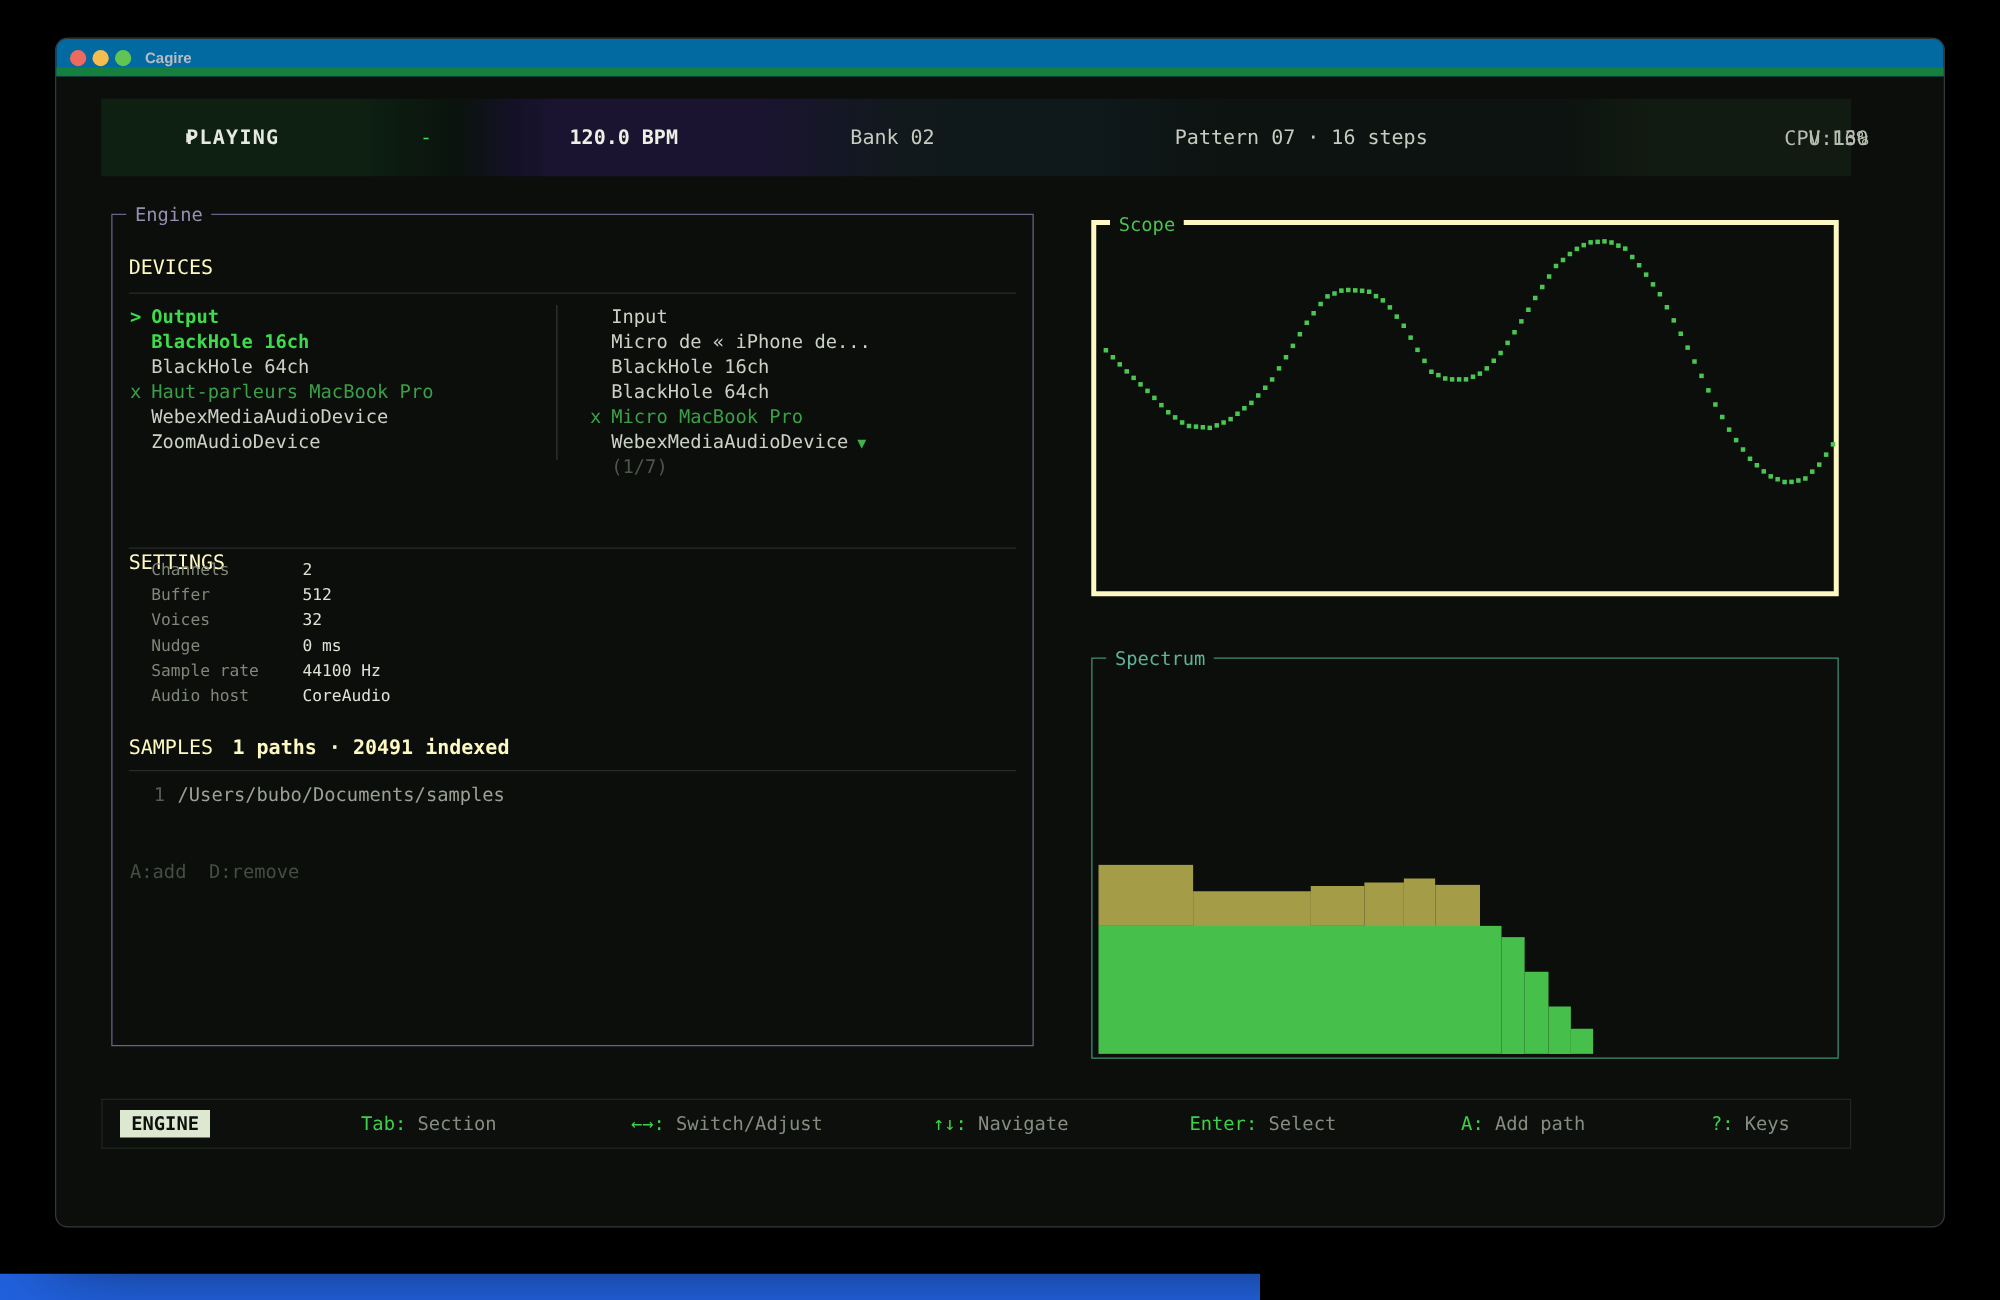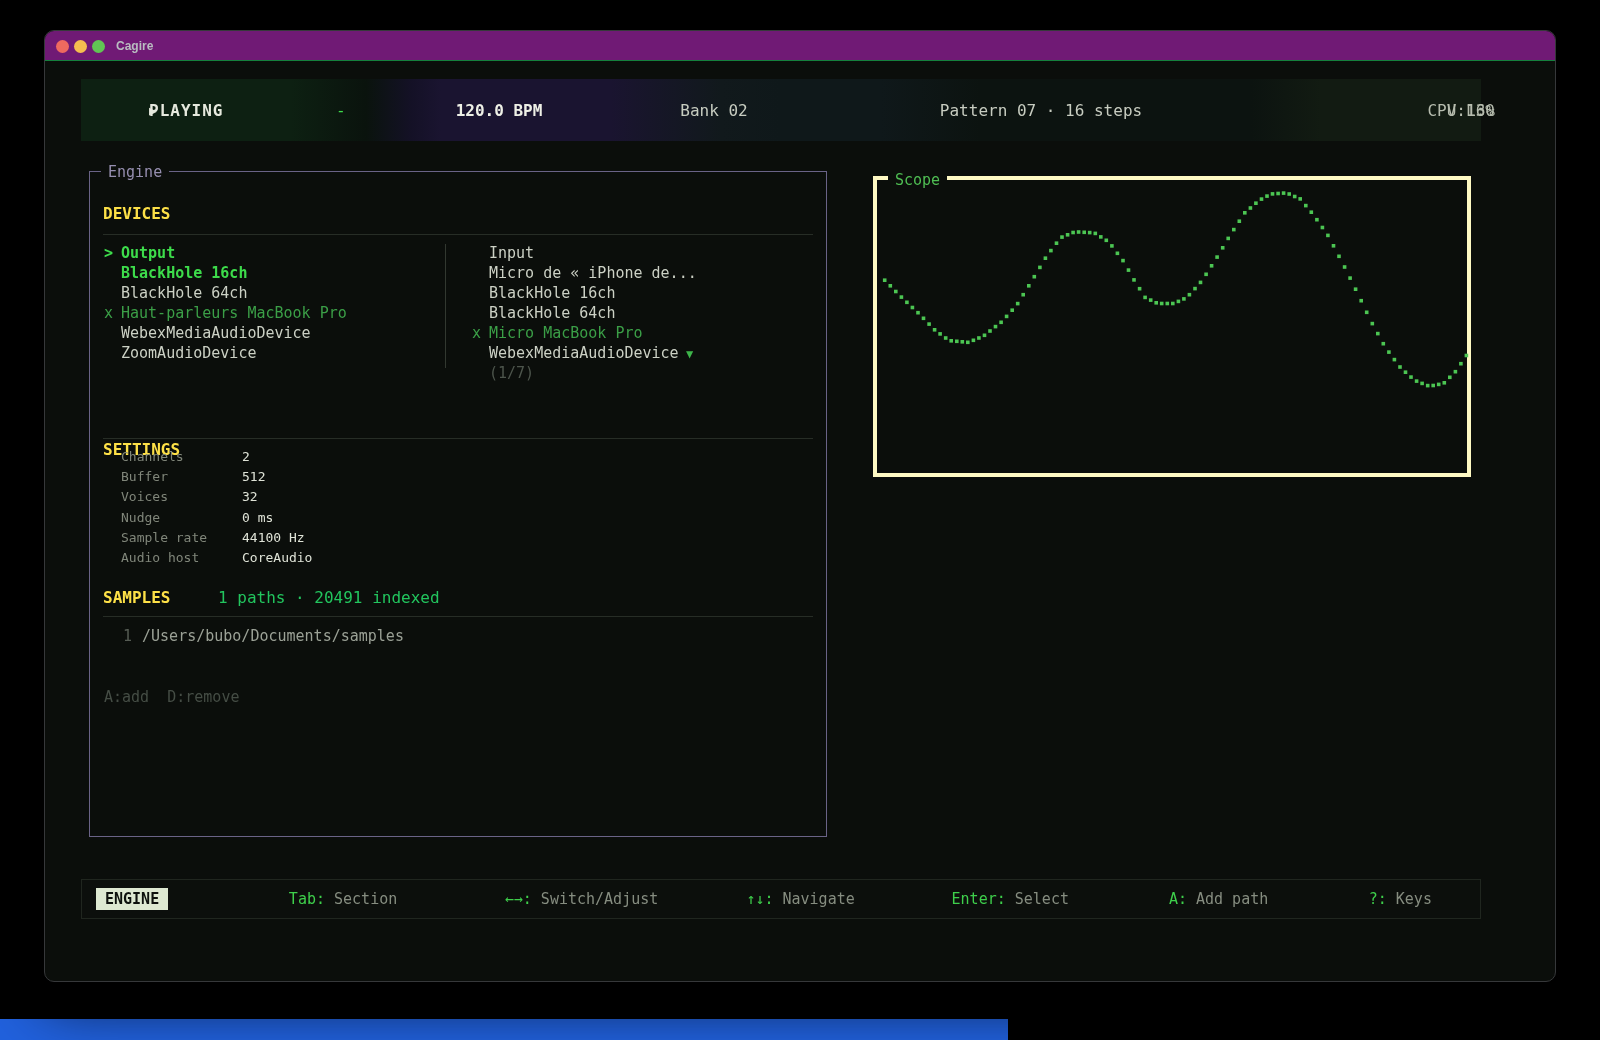--- a/index.html
+++ b/index.html
@@ -5,21 +5,21 @@
   * { margin:0; padding:0; box-sizing:border-box; }
   html,body { width:1600px; height:1040px; background:#000; overflow:hidden;
               font-family:"DejaVu Sans Mono", monospace; }
   .desktop { position:relative; width:1600px; height:1040px; background:#010101; }
   .blue-strip { position:absolute; left:0; top:1019px; width:1008px; height:21px; background:#2161dd; }
 
   .window { position:absolute; left:44px; top:30px; width:1512px; height:952px;
             background:#0b0e0b; border-radius:10px; border:1px solid #36383a;
             box-shadow:0 22px 60px rgba(0,0,0,.75); overflow:hidden; }
   .titlebar { position:absolute; left:0; top:0; width:100%; height:30px;
-              background:#701a75; border-bottom:1px solid #15803d; }
+              background:#0369a1; border-bottom:7px solid #15803d; }
   .tl { position:absolute; top:9px; width:13px; height:13px; border-radius:50%; }
   .tl.red { left:11px; background:#ee6a5f; }
   .tl.yellow { left:29px; background:#f5bd4f; }
   .tl.green { left:47px; background:#61c554; }
   .win-title { position:absolute; left:71px; top:8px; font-size:12px; font-weight:bold;
                color:#b9bdc1; font-family:"Liberation Sans", sans-serif; }
 
   
   .topbar { position:absolute; left:36px; top:48px; width:1400px; height:62px;
             background:linear-gradient(90deg,
@@ -41,21 +41,21 @@
   .panel { position:absolute; background:transparent; }
   .panel .legend { position:absolute; top:-10px; left:11px; padding:0 7px; font-size:15px;
                    background:#0b0e0b; line-height:20px; }
   .p-engine { left:44px; top:140px; width:738px; height:666px; border:1px solid #6a6387; }
   .p-engine .legend { color:#968fb0; }
   .p-scope { left:828px; top:145px; width:598px; height:301px; border:4px solid #fef9c3; }
   .p-scope .legend { color:#4fbe53; }
   .p-spectrum { left:828px; top:495px; width:598px; height:321px; border:1px solid #3f8f7a; }
   .p-spectrum .legend { color:#5fb399; }
 
-  .heading { position:absolute; font-size:16px; font-weight:bold; color:#fde047; white-space:pre; }
+  .heading { position:absolute; font-size:16px; font-weight:normal; color:#fef9c3; white-space:pre; }
   .sep { position:absolute; left:13px; right:13px; height:1px; background:#272d26; }
   .vdivider { position:absolute; left:355px; top:72px; width:1px; height:124px; background:#323830; }
 
   .dev-col { position:absolute; top:71px; font-size:15px; line-height:20px; }
   .dev-col .row { height:20px; white-space:pre; }
   .col-output { left:14px; width:330px; }
   .col-input { left:382px; width:330px; }
   .marker { display:inline-block; width:17px; color:#3ddc4b; font-weight:bold; }
   .marker.x { color:#3b9f47; font-weight:normal; }
   .dev-header { color:#ccd1c5; font-weight:normal; }
@@ -64,21 +64,21 @@
   .row.selected .dev-name { color:#3ddc4b; font-weight:bold; }
   .row.active .dev-name { color:#3b9f47; }
   .suffix-arrow { color:#3db54a; font-size:12px; }
   .pager { color:#4d554c; }
 
   .settings-rows { position:absolute; left:31px; top:275px; font-size:13px; line-height:20.2px; }
   .settings-rows .srow { height:20.2px; }
   .s-label { display:inline-block; width:121px; color:#80867a; }
   .s-value { color:#dfe3d7; }
 
-  .samples-meta { position:absolute; font-size:16px; font-weight:normal; color:#22c55e; white-space:pre;margin-left:32px; }
+  .samples-meta { position:absolute; font-size:16px; font-weight:bold; color:#fef9c3; white-space:pre; }
   .path-row { position:absolute; left:33px; top:455px; font-size:15px; white-space:pre; }
   .path-index { color:#565c54; }
   .path-text { color:#9ba196; margin-left:10px; }
   .samples-hint { position:absolute; left:14px; top:516px; font-size:15px; color:#454d45; white-space:pre; }
 
   
   .bottombar { position:absolute; left:36px; top:848px; width:1400px; height:40px;
                border:1px solid #20261f; background:#0c0f0c; font-size:15px; }
   .mode-badge { position:absolute; left:14px; top:50%; transform:translateY(-50%);
                 background:#dde8d1; color:#0d110d; font-weight:bold; padding:2px 9px; }
@@ -267,20 +267,36 @@
           <rect x="554.4" y="203.7" width="3.6" height="3.6" fill="#4cc653"></rect>
           <rect x="559.9" y="202.6" width="3.6" height="3.6" fill="#4cc653"></rect>
           <rect x="565.5" y="201.0" width="3.6" height="3.6" fill="#4cc653"></rect>
           <rect x="571.0" y="195.5" width="3.6" height="3.6" fill="#4cc653"></rect>
           <rect x="576.6" y="189.9" width="3.6" height="3.6" fill="#4cc653"></rect>
           <rect x="582.1" y="181.9" width="3.6" height="3.6" fill="#4cc653"></rect>
           <rect x="587.6" y="173.7" width="3.6" height="3.6" fill="#4cc653"></rect>
         </svg>
     </div>
 
+    <div class="panel p-spectrum">
+      <span class="legend">Spectrum</span>
+      <svg id="spectrum-svg" width="596" height="319" viewBox="0 0 596 319">
+          <rect x="4.8" width="322.4" y="213.7" height="102.4" fill="#47bf4b"></rect>
+          <rect x="327.2" width="18.5" y="222.7" height="93.5" fill="#47bf4b"></rect>
+          <rect x="345.7" width="19.1" y="250.4" height="65.7" fill="#47bf4b"></rect>
+          <rect x="364.8" width="17.9" y="278.2" height="38.0" fill="#47bf4b"></rect>
+          <rect x="382.6" width="17.9" y="296.0" height="20.1" fill="#47bf4b"></rect>
+          <rect x="4.8" width="75.7" y="164.9" height="48.8" fill="#a49c46"></rect>
+          <rect x="80.5" width="94.2" y="186.0" height="27.8" fill="#a49c46"></rect>
+          <rect x="174.6" width="42.9" y="181.8" height="31.9" fill="#a49c46"></rect>
+          <rect x="217.5" width="31.6" y="179.0" height="34.8" fill="#a49c46"></rect>
+          <rect x="249.1" width="25.0" y="175.8" height="38.0" fill="#a49c46"></rect>
+          <rect x="274.2" width="35.8" y="180.9" height="32.9" fill="#a49c46"></rect>
+        </svg>
+    </div>
 
     <div class="bottombar">
       <span class="mode-badge">ENGINE</span>
       <div id="hint-items">
           <span class="hint" style="left: 17.6%; margin-left: 15px;"><span class="k">Tab:</span><span class="d"> Section</span></span>
           <span class="hint" style="left: 34.3%; margin-left: 20px;"><span class="k">←→:</span><span class="d"> Switch/Adjust</span></span>
           <span class="hint" style="left: 51.4%;"><span class="k">↑↓:</span><span class="d"> Navigate</span></span>
           <span class="hint" style="left: 66.4%;"><span class="k">Enter:</span><span class="d"> Select</span></span>
           <span class="hint" style="left: 81.3%;"><span class="k">A:</span><span class="d"> Add path</span></span>
           <span class="hint" style="left: 94.3%;"><span class="k">?:</span><span class="d"> Keys</span></span>

